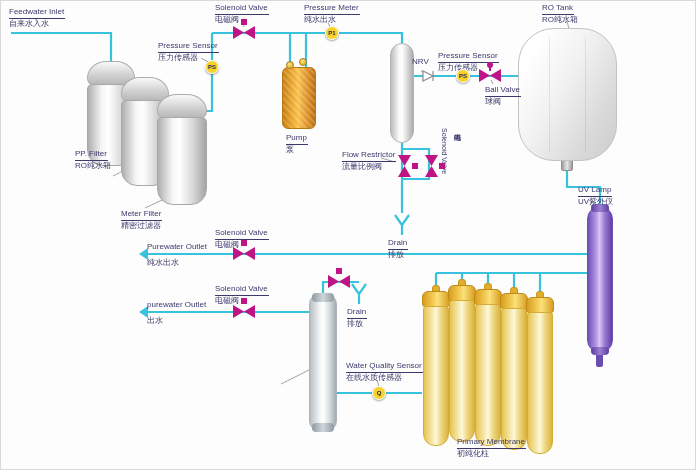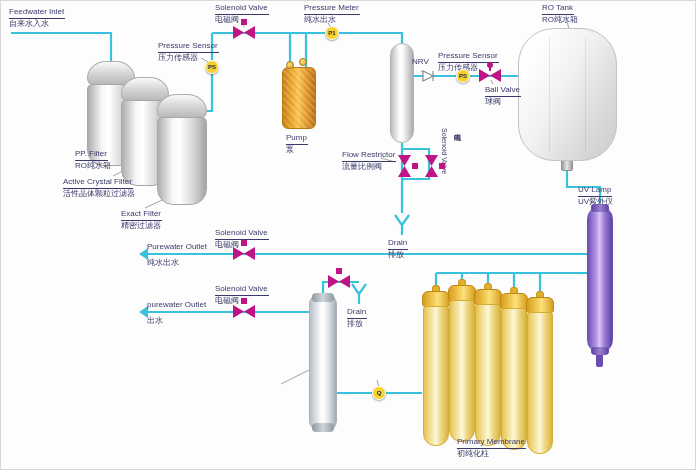--- a/index.html
+++ b/index.html
@@ -261,26 +261,22 @@
     <span class="zh">压力传感器</span>
   </div>
   <div class="label" style="left:484px;top:84px">
     <span class="en">Ball Valve</span>
     <span class="zh">球阀</span>
   </div>
   <div class="label" style="left:74px;top:148px">
     <span class="en">PP. Filter</span>
     <span class="zh">RO纯水箱</span>
   </div>
-  <div class="label" style="left:62px;top:176px">
-    <span class="en">Active Crystal Filter</span>
-    <span class="zh">活性晶体颗粒过滤器</span>
-  </div>
   <div class="label" style="left:120px;top:208px">
-    <span class="en">Exact Filter</span>
+    <span class="en">Meter Filter</span>
     <span class="zh">精密过滤器</span>
   </div>
   <div class="label" style="left:285px;top:132px">
     <span class="en">Pump</span>
     <span class="zh">泵</span>
   </div>
   <div class="label" style="left:341px;top:149px">
     <span class="en">Flow Restrictor</span>
     <span class="zh">流量比例阀</span>
   </div>
@@ -309,18 +305,22 @@
     <span class="zh">电磁阀</span>
   </div>
   <div class="label nounder" style="left:146px;top:299px">
     <span class="en">purewater Outlet</span>
     <span class="zh">出水</span>
   </div>
   <div class="label" style="left:346px;top:306px">
     <span class="en">Drain</span>
     <span class="zh">排放</span>
   </div>
+  <div class="label" style="left:345px;top:360px">
+    <span class="en">Water Quality Sensor</span>
+    <span class="zh">在线水质传感器</span>
+  </div>
   <div class="label" style="left:456px;top:436px">
     <span class="en">Primary Membrane</span>
     <span class="zh">初纯化柱</span>
   </div>
 
 </div>
 
 </body></html>

